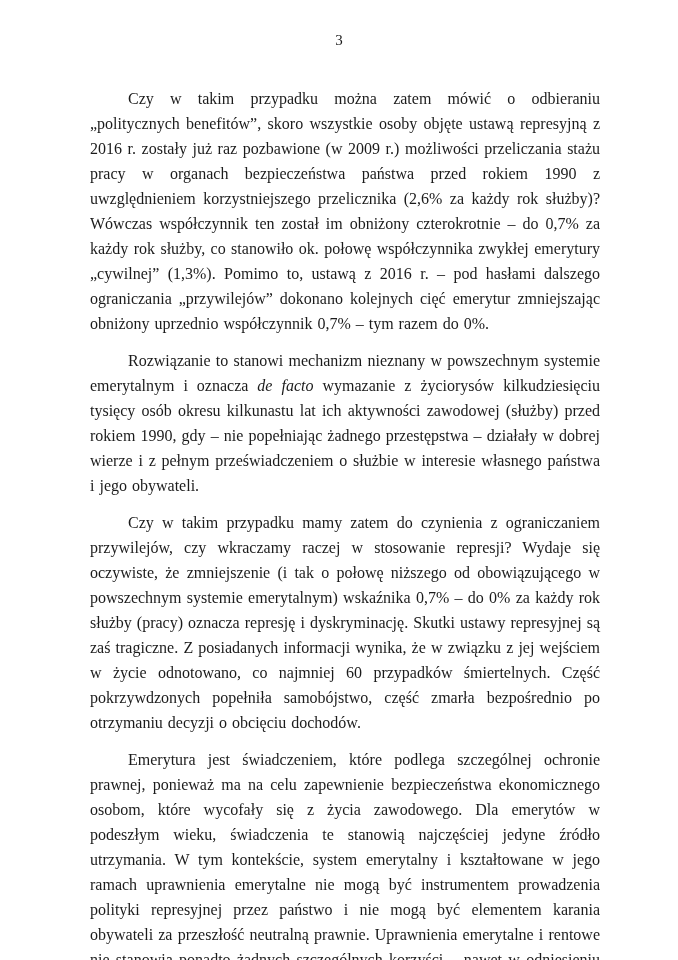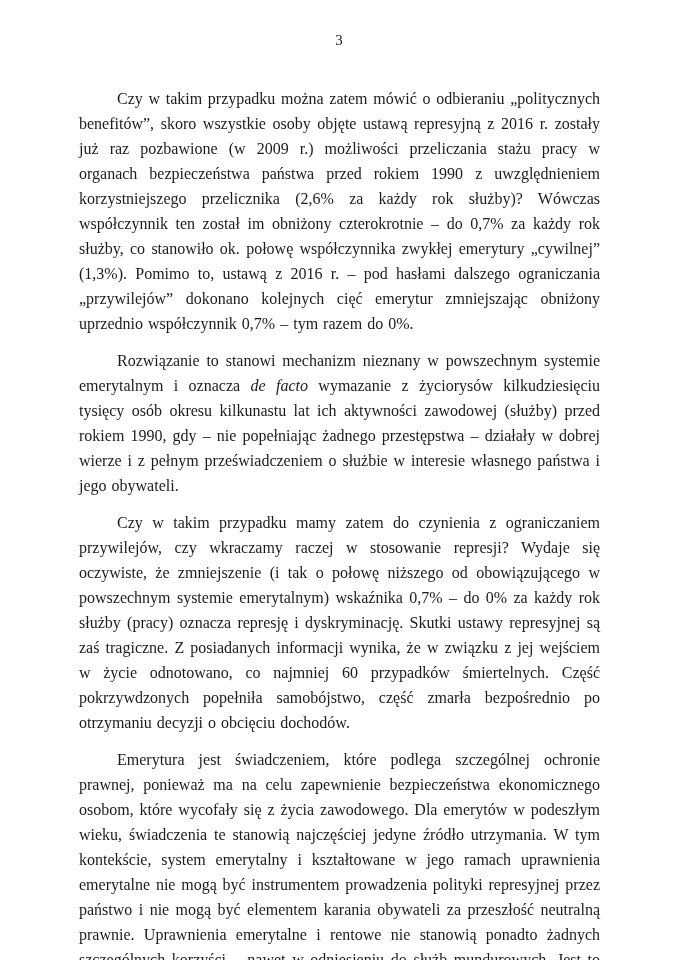--- a/index.html
+++ b/index.html
@@ -21,21 +21,21 @@
       text-align: center;
       font-size: 15px;
       line-height: 15px;
       color: #1b1b1b;
     }
     .content {
       margin: 38px 78px 0 78px;
       width: 522px;
     }
     .content p {
-      margin: 0 0 12px 1px;
+      margin: 0 0 12px 12px;
       font-size: 16px;
       line-height: 25px;
       text-align: justify;
       text-indent: 38px;
       word-spacing: 1px;
     }
     .content p em {
     }
   </style>
 </head>

